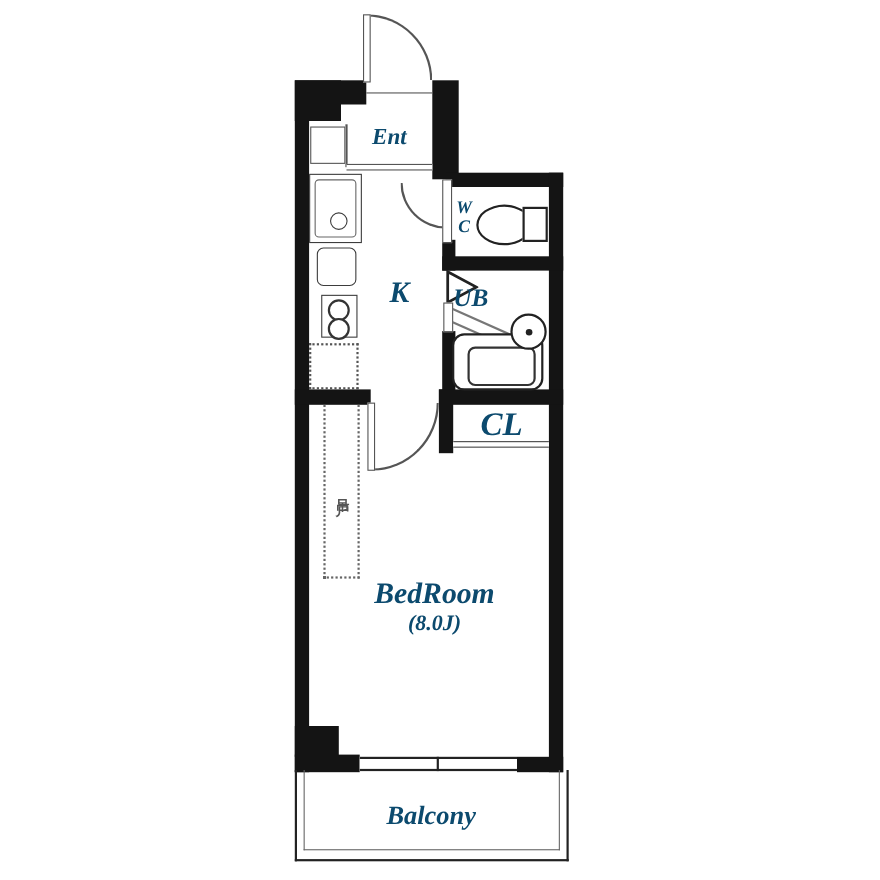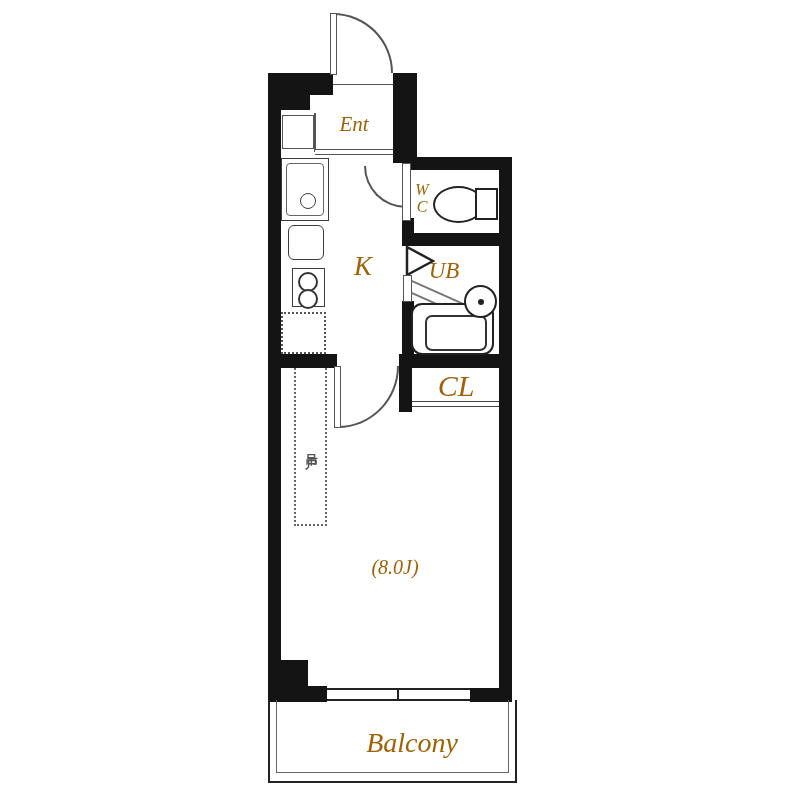--- a/index.html
+++ b/index.html
@@ -1,21 +1,21 @@
 <!DOCTYPE html>
 <html><head>
 <meta charset="utf-8">
 <style>
   html,body{margin:0;padding:0;background:#ffffff;}
   #canvas{position:relative;width:800px;height:800px;background:#ffffff;overflow:hidden;
           font-family:"Liberation Serif","DejaVu Serif",serif;}
   .abs{position:absolute;box-sizing:border-box;}
   .wall{position:absolute;box-sizing:border-box;background:#141414;}
   .fix{position:absolute;box-sizing:border-box;background:#ffffff;}
-  .lbl{position:absolute;box-sizing:border-box;font-style:italic;font-weight:400;color:#a16207;
+  .lbl{position:absolute;box-sizing:border-box;font-style:italic;font-weight:700;color:#0c4a6e;
        transform:translate(-50%,-50%);white-space:nowrap;}
   
   .arc{position:absolute;box-sizing:border-box;background:#ffffff;}
   .arc-tr{border-top:2px solid #555;border-right:2px solid #555;border-top-right-radius:100% 100%;}
   .arc-bl{border-left:2px solid #555;border-bottom:2px solid #555;border-bottom-left-radius:100% 100%;}
   .arc-br{border-right:2px solid #555;border-bottom:2px solid #555;border-bottom-right-radius:100% 100%;}
   .leaf{position:absolute;box-sizing:border-box;background:#ffffff;border:1.5px solid #555;}
   .thin{position:absolute;box-sizing:border-box;background:#ffffff;}
   .diag{position:absolute;height:2px;background:#777;transform-origin:0 0;}
   .vtext{writing-mode:vertical-rl;text-orientation:upright;font-style:normal;font-weight:600;
@@ -82,19 +82,20 @@
 
   <div class="thin" style="left:327px;top:688px;width:143px;height:13px;border-top:2px solid #222;border-bottom:2px solid #222"></div>
   <div class="abs" style="left:397px;top:688px;width:2px;height:13px;background:#222"></div>
   <div class="abs" style="left:268px;top:700px;width:249px;height:83px;border:2.5px solid #222;border-top:none"></div>
   <div class="abs" style="left:276px;top:700px;width:233px;height:73px;border:1.5px solid #666;border-top:none"></div>
 
   <div class="lbl" style="left:354px;top:124px;font-size:21px">Ent</div>
   <div class="lbl" style="left:363px;top:266px;font-size:27px">K</div>
   <div class="lbl" style="left:422px;top:190px;font-size:16px">W</div>
   <div class="lbl" style="left:422px;top:207px;font-size:16px">C</div>
-  <div class="lbl" style="left:444px;top:271px;font-size:23px">UB</div>
+  <div class="lbl" style="left:428px;top:271px;font-size:23px">UB</div>
   <div class="lbl" style="left:456px;top:386px;font-size:30px">CL</div>
+  <div class="lbl" style="left:395px;top:540px;font-size:27px">BedRoom</div>
   <div class="lbl" style="left:395px;top:567px;font-size:20px">(8.0J)</div>
-  <div class="lbl" style="left:412px;top:743px;font-size:28px">Balcony</div>
+  <div class="lbl" style="left:392px;top:743px;font-size:24px">Balcony</div>
   <div class="lbl vtext" style="left:311px;top:447px;font-size:13px">吊戸</div>
 
 </div>
 
 </body></html>

